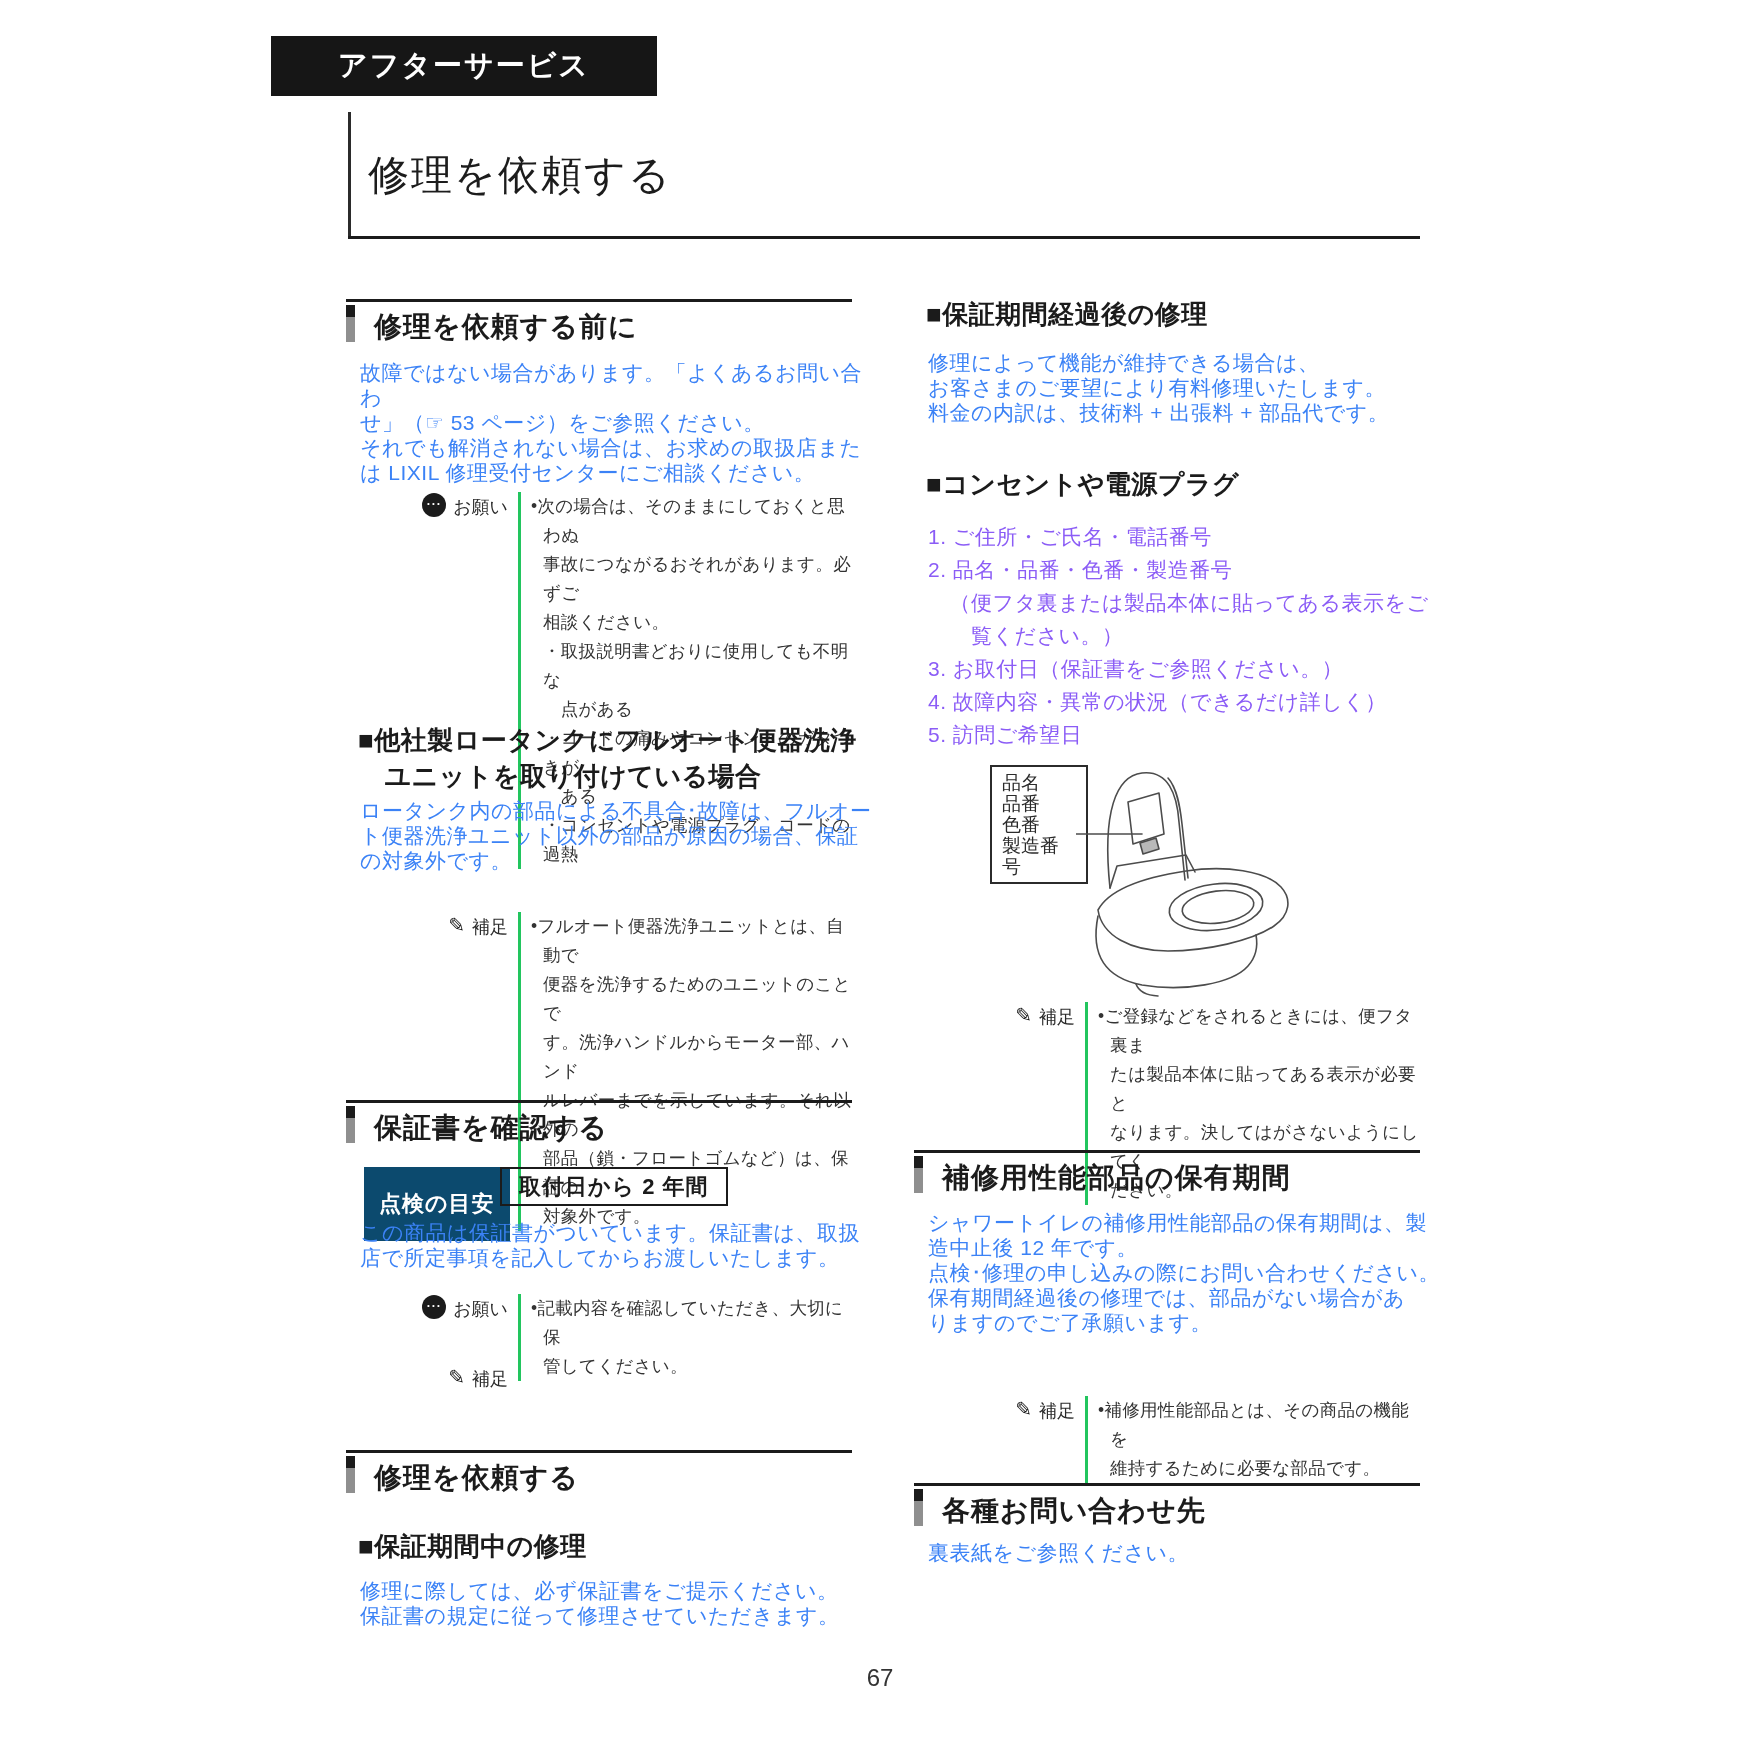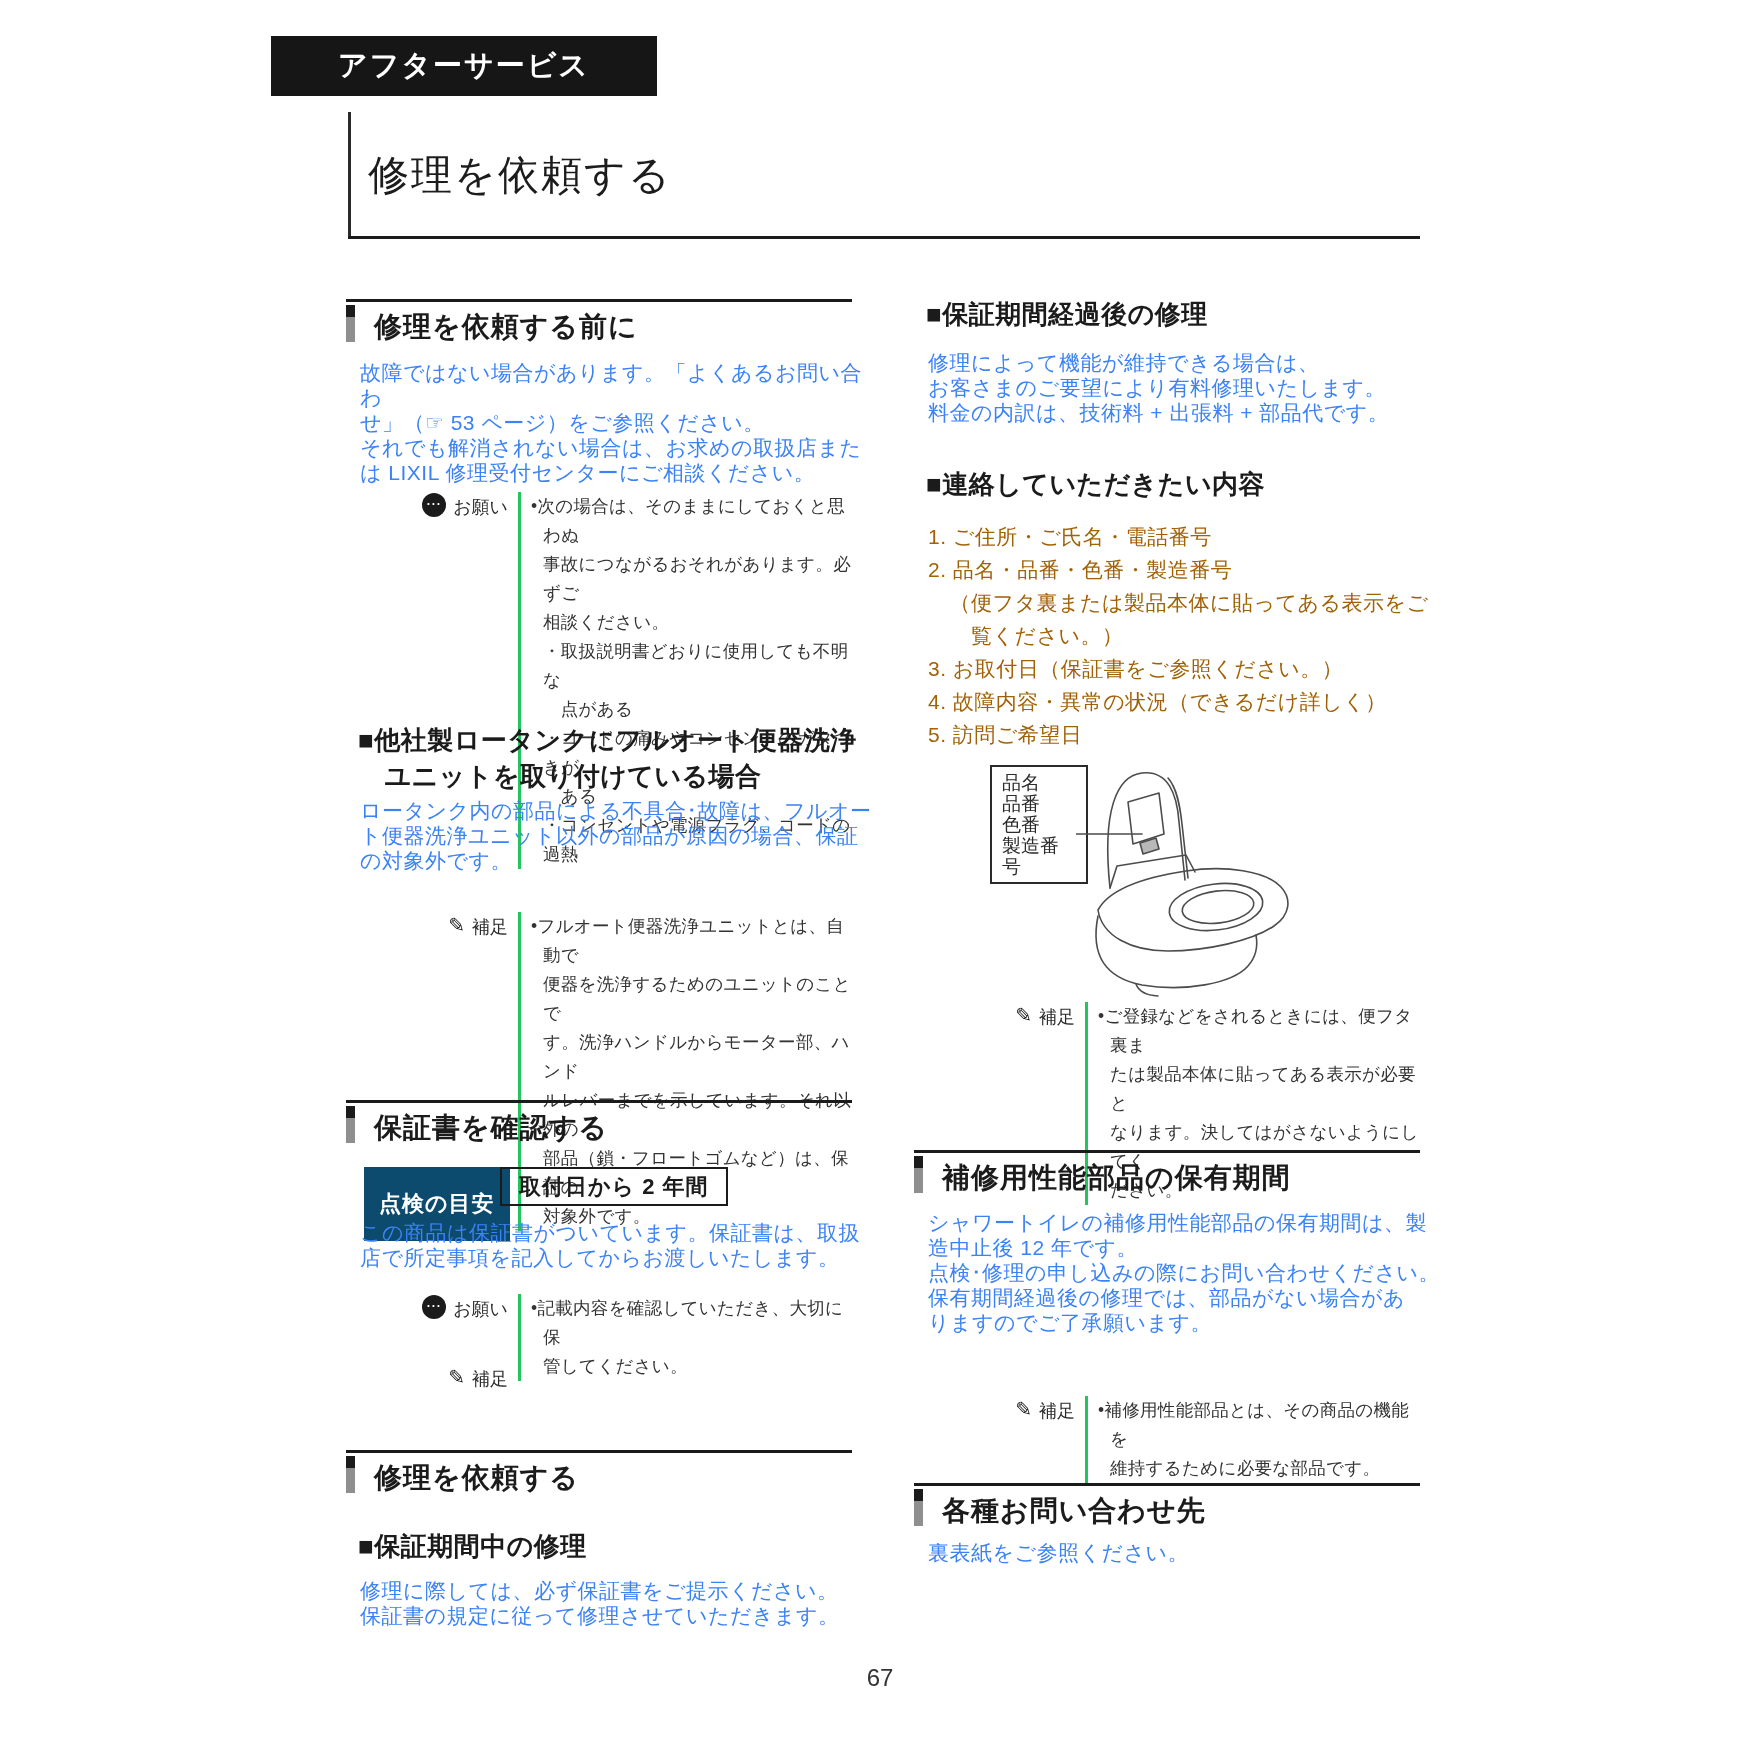--- a/index.html
+++ b/index.html
@@ -21,21 +21,21 @@
   .hr{height:3px;background:#1b1b1b;}
   
   .sech{border-top:3px solid #1b1b1b;}
   .sech .bar{position:absolute;left:0;top:3px;width:9px;height:37px;
     background:linear-gradient(#1b1b1b 0,#1b1b1b 12px,#8f8f8f 12px,#8f8f8f 100%);}
   .sech .ht{margin:6px 0 0 28px;font-size:28px;font-weight:bold;color:#1b1b1b;letter-spacing:1px;}
   
   .subh{font-size:26px;font-weight:bold;color:#1b1b1b;line-height:36px;white-space:pre-line;letter-spacing:0.5px;}
   
   .para{font-size:21px;line-height:25px;white-space:pre-line;color:#3b82f6;letter-spacing:0.5px;}
-  .list{font-size:21px;line-height:33px;white-space:pre-line;color:#a16207;letter-spacing:0.5px;}
+  .list{font-size:21px;line-height:33px;white-space:pre-line;color:#8b5cf6;letter-spacing:0.5px;}
   
   .note{display:flex;align-items:stretch;}
   .note-head{width:92px;flex:none;display:flex;justify-content:flex-end;align-items:flex-start;gap:7px;padding:1px 10px 0 0;}
   .nlabel{font-size:18px;color:#2b2b2b;padding-top:2px;}
   .nicon-dots{width:24px;height:24px;border-radius:50%;background:#1b1b1b;color:#fff;
     font-size:12px;line-height:23px;text-align:center;letter-spacing:1px;flex:none;font-weight:bold;}
   .nicon-pencil{font-size:20px;color:#1b1b1b;line-height:24px;flex:none;}
   .note-body{border-left:3px solid #22c55e;padding-left:22px;text-indent:-12px;
     font-size:17.5px;line-height:29px;white-space:pre-line;color:#333;flex:1;letter-spacing:0.3px;}
   
@@ -131,21 +131,21 @@
 </div>
 <div class="abs subh" style="left:358px;top:1528px;width:510px;">■保証期間中の修理</div>
 <div class="abs para" style="left:360px;top:1578px;width:520px;">修理に際しては、必ず保証書をご提示ください。
 保証書の規定に従って修理させていただきます。</div>
 
 <div class="abs subh" style="left:926px;top:296px;width:510px;">■保証期間経過後の修理</div>
 <div class="abs para" style="left:928px;top:350px;width:520px;">修理によって機能が維持できる場合は、
 お客さまのご要望により有料修理いたします。
 料金の内訳は、技術料 + 出張料 + 部品代です。</div>
 
-<div class="abs subh" style="left:926px;top:466px;width:510px;">■連絡していただきたい内容</div>
+<div class="abs subh" style="left:926px;top:466px;width:510px;">■コンセントや電源プラグ</div>
 <div class="abs list" style="left:928px;top:520px;width:520px;">1. ご住所・ご氏名・電話番号
 2. 品名・品番・色番・製造番号
 　（便フタ裏または製品本体に貼ってある表示をご
 　　覧ください。）
 3. お取付日（保証書をご参照ください。）
 4. 故障内容・異常の状況（できるだけ詳しく）
 5. 訪問ご希望日</div>
 
 <div class="abs" style="left:914px;top:760px;width:520px;height:245px;">
   <div class="abs label-box" style="left:76px;top:5px;width:74px;">品名

